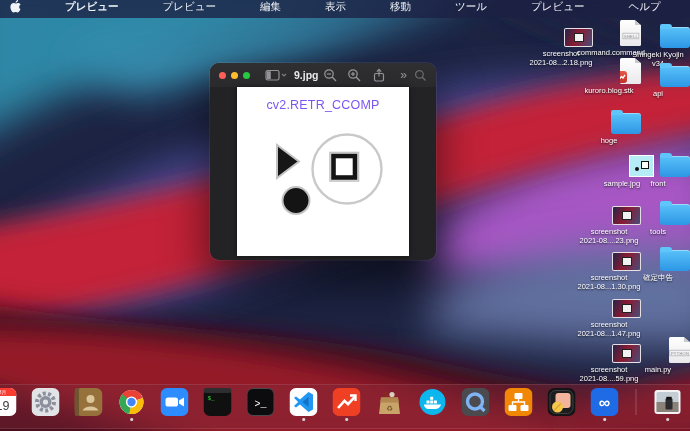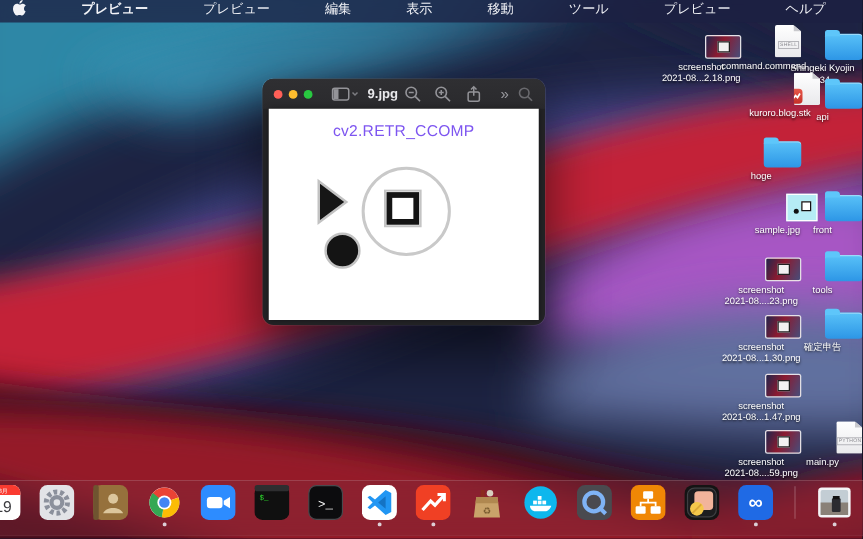--- a/index.html
+++ b/index.html
@@ -44,21 +44,21 @@
   
   #pwindow{position:absolute;left:210px;top:63px;width:226px;height:197px;border-radius:9px;
     background:#232326;box-shadow:0 22px 45px rgba(0,0,0,.6),0 0 0 .5px rgba(255,255,255,.18);z-index:20;overflow:hidden;}
   #ptitlebar{height:24px;background:linear-gradient(#2f2f32,#2a2a2d);display:flex;align-items:center;padding:0 9px;}
   .tl{width:7px;height:7px;border-radius:50%;margin-right:5px;}
   .tl.red{background:#ff5f57;} .tl.yel{background:#febc2e;} .tl.grn{background:#28c840;}
   #ptitle{color:#e9e9ec;font-size:10.5px;font-weight:bold;margin-left:7px;}
   .tbicon{display:flex;opacity:.85;}
   .tb-spacer{margin-left:auto;}
   #pcontent{height:173px;display:flex;justify-content:center;}
-  #pimage{width:172px;height:169px;background:#fff;position:relative;box-shadow:0 0 5px rgba(0,0,0,.5);padding-left:44px;}
+  #pimage{width:172px;height:169px;background:#fff;position:relative;box-shadow:0 0 5px rgba(0,0,0,.5);}
   #pcaption{position:absolute;top:11px;left:0;width:100%;text-align:center;font-size:12.5px;letter-spacing:.2px;}
   #pshapes{position:absolute;left:0;top:0;}
 
   
   #dock{position:absolute;left:50%;bottom:2px;transform:translateX(-50%);height:37px;
     background:rgba(130,45,60,.38);backdrop-filter:blur(8px);border-radius:14px;
     box-shadow:inset 0 0 0 .5px rgba(255,255,255,.2);
     display:flex;align-items:flex-start;gap:15px;padding:4px 5px;z-index:30;}
   .ditem{position:relative;width:28px;height:33px;display:flex;justify-content:center;}
   .ditem .dot{position:absolute;bottom:0px;left:50%;transform:translateX(-50%);
@@ -204,21 +204,21 @@
       </span>
     <span class="lbl">command.command</span>
   </div>
   <div class="dicon" style="left:634px;top:21px">
     <span class="art">
         <span class="folder"></span>
       </span>
     <span class="lbl">Shingeki Kyojin
 v34</span>
   </div>
-  <div class="dicon" style="left:600px;top:57px">
+  <div class="dicon" style="left:585px;top:57px">
     <span class="art">
         <span class="doc">
           <span class="stkbadge">
             <svg width="9" height="9" viewBox="0 0 9 9">
               <path d="M1.5 7 L4.5 3.5 L6 5 L8 1.8" stroke="#fff" stroke-width="1.4" fill="none"></path>
             </svg>
           </span>
         </span>
       </span>
     <span class="lbl">kuroro.blog.stk</span>

